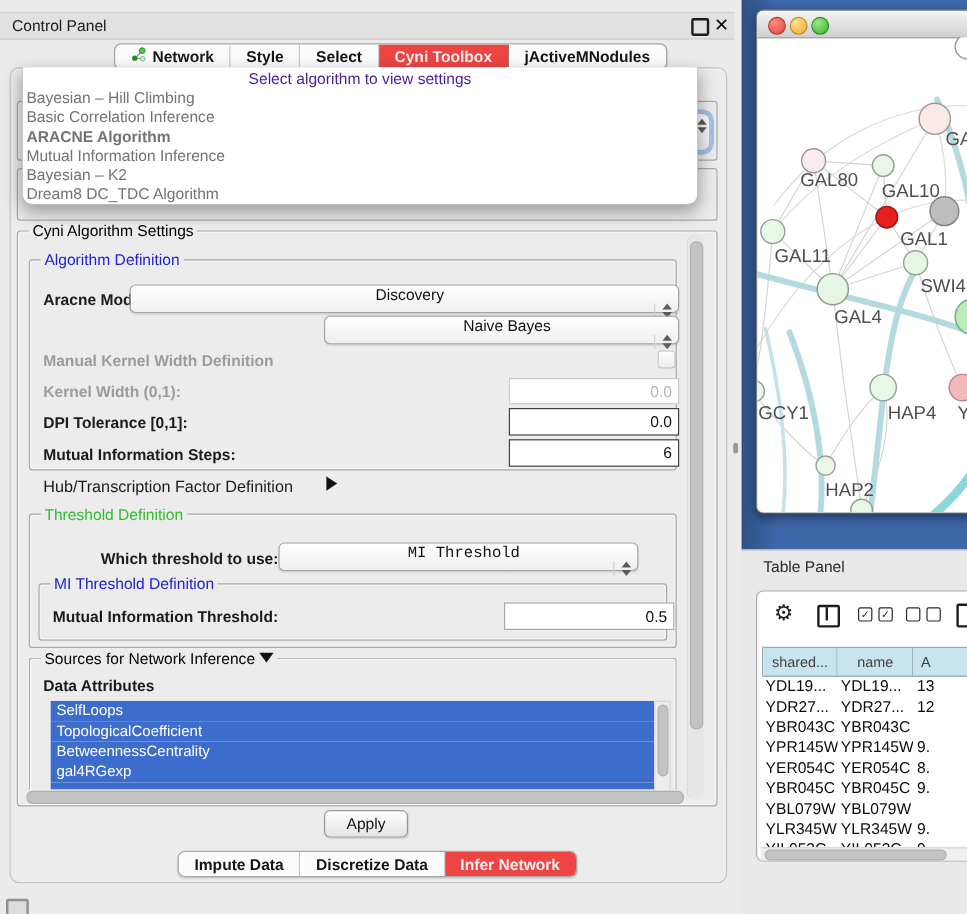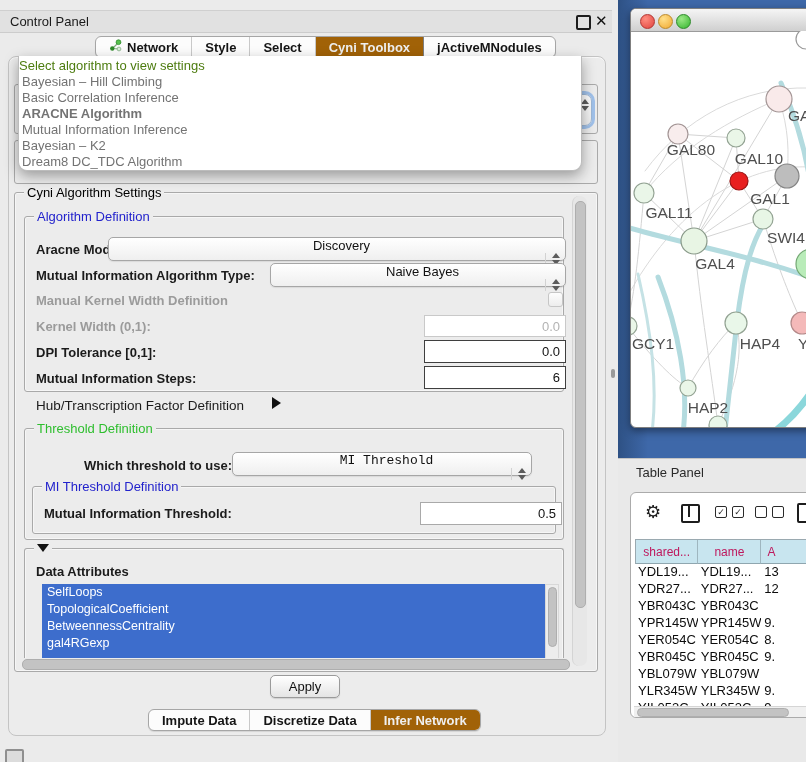--- a/index.html
+++ b/index.html
@@ -19,37 +19,37 @@
   .combo .arrows{margin-left:auto;width:19px;align-self:stretch;border-left:1px solid #d2d2d2;display:flex;flex-direction:column;align-items:center;justify-content:center;gap:2px;}
   .tri-up{width:0;height:0;border-left:4px solid transparent;border-right:4px solid transparent;border-bottom:5px solid #5c5c5c;}
   .tri-down{width:0;height:0;border-left:4px solid transparent;border-right:4px solid transparent;border-top:5px solid #5c5c5c;}
   .tfield{position:absolute;box-sizing:border-box;background:#fff;border:1px solid #a9a9a9;font-size:13px;color:#111;display:flex;align-items:center;justify-content:flex-end;padding:0 5px;}
   .tfield.dark{border:1px solid #3f3f3f;}
   .tfield.disabled{border:1px solid #c9c9c9;color:#b3b3b3;}
   .checkbox{position:absolute;box-sizing:border-box;width:15px;height:15px;border:1px solid #c6c6c6;border-radius:3px;background:linear-gradient(#fdfdfd,#ededed);}
   .tabbar{position:absolute;display:inline-flex;border:1px solid #a6a6a6;border-radius:6px;background:#fcfcfc;overflow:hidden;height:22px;box-sizing:border-box;box-shadow:0 1px 1px rgba(0,0,0,.1);}
   .tabbar .tab{display:flex;align-items:center;justify-content:center;gap:5px;font-size:13px;font-weight:bold;color:#151515;border-right:1px solid #c9c9c9;padding:0 13px;white-space:nowrap;}
   .tabbar .tab:last-child{border-right:none;}
-  .tabbar .tab.sel{background:#a16207;color:#efefef;border-right-color:#7e7e7e;}
+  .tabbar .tab.sel{background:#ef4444;color:#efefef;border-right-color:#7e7e7e;}
   .sb-thumb{position:absolute;background:#c3c3c3;border:1px solid #aeaeae;border-radius:5px;}
 
   
   #cp-titlebar{position:absolute;left:0;top:10px;width:612px;height:21px;background:#e1e1e1;border-top:1px solid #cfcfcf;border-bottom:1px solid #cccccc;display:flex;align-items:center;}
   #cp-title{font-size:13px;color:#1a1a1a;margin-left:10px;}
   #cp-float{position:absolute;left:576px;top:15px;width:11px;height:11px;border:2px solid #1c1c1c;border-radius:2px;}
   #cp-close{position:absolute;left:595px;top:12px;font-size:15px;font-weight:bold;color:#111;}
   #main-panel{position:absolute;left:8px;top:56px;width:596px;height:678px;background:#ececec;border:1px solid #c4c4c4;border-radius:8px;box-shadow:inset 0 1px 0 #f8f8f8;}
 
   
   .ghost{position:absolute;box-sizing:border-box;border:1px solid #a9a9a9;border-radius:3px;z-index:2;}
   #ghost-combo{position:absolute;left:536px;top:94px;width:54px;height:30px;border:1px solid #9db8d8;border-radius:7px;background:linear-gradient(#fdfdfd,#ededed);box-shadow:0 0 0 3px rgba(98,158,233,.55);z-index:2;}
 
   
   #algo-popup{position:absolute;left:18px;top:56px;width:562px;height:114px;background:#ffffff;border:1px solid #bcbcbc;border-top:none;border-radius:0 0 9px 9px;box-shadow:0 5px 14px rgba(0,0,0,.35);z-index:10;overflow:hidden;}
-  #popup-placeholder{color:#4d7c0f;font-size:13px;height:17px;line-height:17px;margin-top:1px;}
+  #popup-placeholder{text-align:center;color:#4c1d95;font-size:13px;height:17px;line-height:17px;margin-top:1px;}
   .popup-item{font-size:13px;height:16px;line-height:16px;padding-left:3px;color:#737373;white-space:nowrap;}
   .popup-item.sel{font-weight:bold;}
 
   
   #set-vsb{position:absolute;left:572px;top:196px;width:14px;height:470px;background:#e7e7e7;border-left:1px solid #d4d4d4;border-radius:7px;}
   #set-hsb{position:absolute;left:20px;top:658px;width:552px;height:12px;background:#ececec;}
 
   
   #attr-list{position:absolute;left:42px;top:584px;width:516px;height:74px;background:#fff;overflow:hidden;}
   .attr-row{height:17px;line-height:17px;background:#3d6dcc;color:#fff;font-size:12.5px;padding-left:5px;white-space:nowrap;}
@@ -70,21 +70,21 @@
   
   #table-area{position:absolute;left:618px;top:458px;width:188px;height:304px;background:#e9e9e9;border-top:1px solid #c4c4c4;}
   #table-panel-title{position:absolute;left:636px;top:465px;font-size:13px;color:#2a2a2a;}
   #table-win{position:absolute;left:630px;top:492px;width:180px;height:224px;background:#fff;border:1px solid #ababab;border-radius:6px;}
   .tool-ico{position:absolute;color:#1d1d1d;}
   #ico-columns{left:50px;top:11px;width:15px;height:15px;border:2px solid #1d1d1d;border-radius:2px;}
   #ico-columns:before{content:"";position:absolute;left:4.5px;top:0;width:2px;height:11px;background:#1d1d1d;}
   .mini-check{display:inline-block;width:10px;height:10px;border:1.6px solid #2a2a2a;border-radius:2px;font-size:9px;line-height:10px;text-align:center;color:#2a2a2a;font-weight:bold;background:#fff;}
   #ico-doc{left:166px;top:10px;width:14px;height:16px;border:2px solid #1d1d1d;border-radius:2px;background:#fff;}
   #tbl-header{position:absolute;left:4px;top:46px;width:172px;display:flex;border-top:1px solid #9aa9b0;border-left:1px solid #9aa9b0;}
-  .th-cell{box-sizing:border-box;height:24px;background:#c8e5ef;border-right:1px solid #9fb6bf;border-bottom:1px solid #8fa6af;font-size:12px;color:#be185d;display:flex;align-items:center;justify-content:center;overflow:hidden;white-space:nowrap;}
+  .th-cell{box-sizing:border-box;height:24px;background:#c8e5ef;border-right:1px solid #9fb6bf;border-bottom:1px solid #8fa6af;font-size:12px;color:#404040;display:flex;align-items:center;justify-content:center;overflow:hidden;white-space:nowrap;}
   .th-cell.left{justify-content:flex-start;padding-left:6px;}
   #tbl-rows{position:absolute;left:4px;top:70px;width:172px;height:143px;overflow:hidden;}
   .t-row{display:flex;height:17px;}
   .t-cell{box-sizing:border-box;font-size:13px;color:#0c0c0c;padding-left:3px;display:flex;align-items:center;white-space:nowrap;overflow:hidden;}
   #tbl-hsb{position:absolute;left:3px;top:213px;width:174px;height:10px;background:#f0f0f0;border-top:1px solid #d5d5d5;}
 
   #divider-grip{position:absolute;left:611px;top:369px;width:4px;height:9px;background:#9a9a9a;border-radius:2px;}
   #corner-icon{position:absolute;left:5px;top:749px;width:15px;height:16px;border:2px solid #8f8f8f;border-radius:2px;background:#dcdcdc;}
 </style>
 </head>
@@ -156,21 +156,20 @@
     <span class="grp-title t-blue">Algorithm Definition</span>
   </div>
   <span class="lbl" style="left:36px;top:242px;">Aracne Mode:</span>
   <div class="combo" style="left:108px;top:237px;width:458px;height:24px;">
     <span>Discovery</span>
     <span class="arrows">
         <span class="tri-up"></span>
         <span class="tri-down"></span>
       </span>
   </div>
-  <span class="lbl" style="left:36px;top:268px;">Mutual Information Algorithm Type:</span>
   <div class="combo" style="left:270px;top:263px;width:296px;height:24px;">
     <span>Naive Bayes</span>
     <span class="arrows">
         <span class="tri-up"></span>
         <span class="tri-down"></span>
       </span>
   </div>
   <span class="lbl dim" style="left:36px;top:293px;">Manual Kernel Width Definition</span>
   <div class="checkbox" style="left:548px;top:292px;"></div>
   <span class="lbl dim" style="left:36px;top:319px;">Kernel Width (0,1):</span>
@@ -194,21 +193,21 @@
         <span class="tri-down"></span>
       </span>
   </div>
   <div class="grp" style="left:32px;top:486px;width:524px;height:48px;">
     <span class="grp-title t-blue">MI Threshold Definition</span>
   </div>
   <span class="lbl" style="left:44px;top:506px;">Mutual Information Threshold:</span>
   <div class="tfield" style="left:420px;top:502px;width:142px;height:23px;">0.5</div>
 
   <div class="grp" style="left:24px;top:548px;width:540px;height:122px;border-bottom:none;border-radius:3px 3px 0 0;">
-    <span class="grp-title"> <span style="display:inline-block;width:0;height:0;border-left:6px solid transparent;border-right:6px solid transparent;border-top:8px solid #111;vertical-align:1px;"></span></span>
+    <span class="grp-title"><span>Sources for Network Inference</span> <span style="display:inline-block;width:0;height:0;border-left:6px solid transparent;border-right:6px solid transparent;border-top:8px solid #111;vertical-align:1px;"></span></span>
   </div>
   <span class="lbl" style="left:36px;top:564px;">Data Attributes</span>
   <div id="attr-list">
       <div class="attr-row">SelfLoops</div>
       <div class="attr-row">TopologicalCoefficient</div>
       <div class="attr-row">BetweennessCentrality</div>
       <div class="attr-row">gal4RGexp</div>
       <div class="attr-row"></div>
     </div>
   <div id="attr-vsb">

